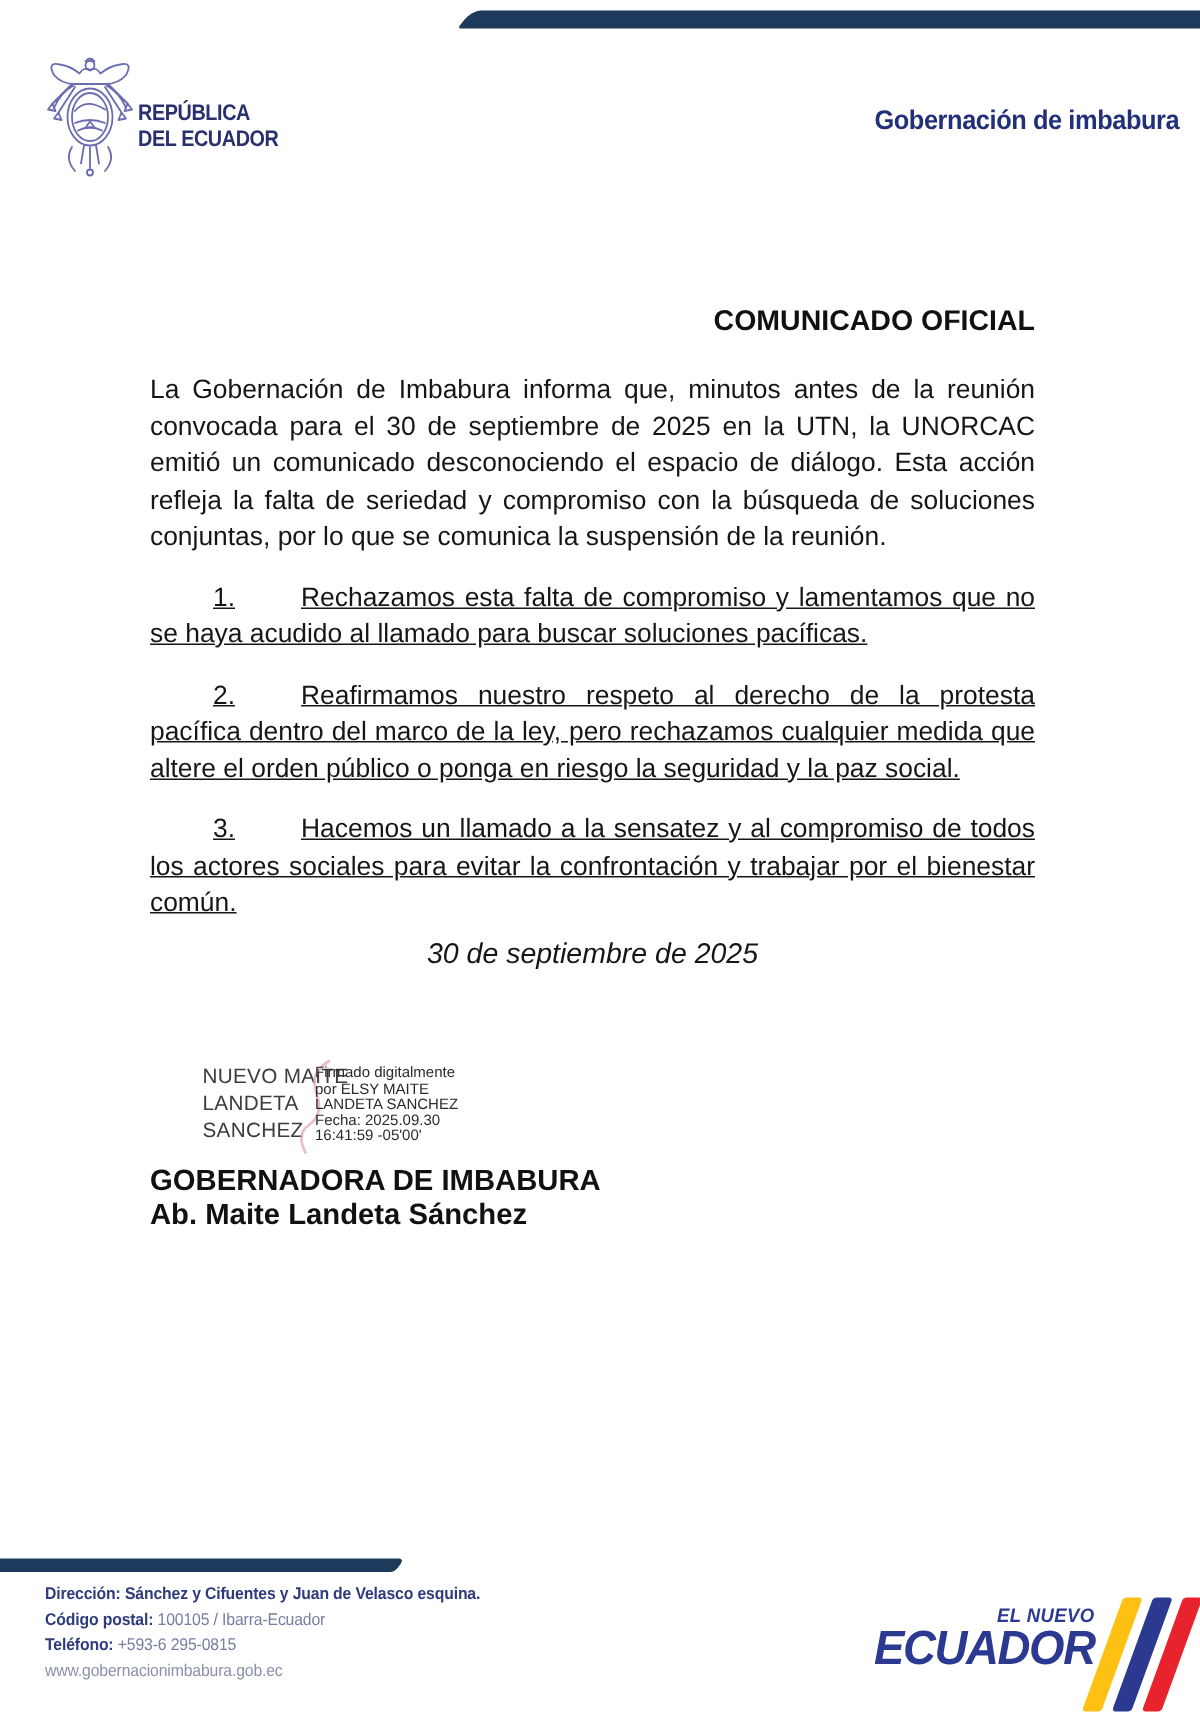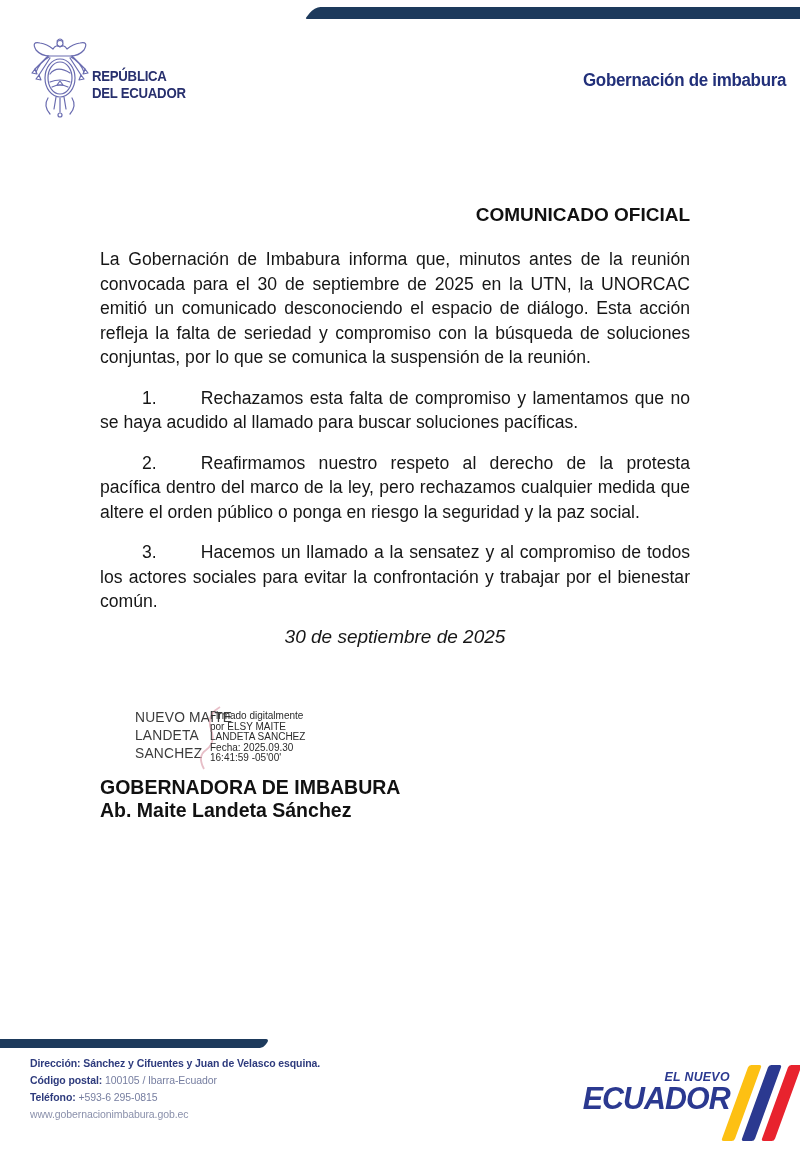--- a/index.html
+++ b/index.html
@@ -27,21 +27,21 @@
   }
   
   .doc{position:absolute;left:100px;top:204px;width:590px;}
   .doc h1{
     margin:0 0 21px 0;text-align:right;font-size:19px;font-weight:bold;color:#111;
   }
   .para{
     margin:16px 0 12px 0;font-size:17.6px;line-height:24.5px;
     text-align:justify;color:#161616;
   }
-  .item{text-indent:42px;}
+  .item{text-indent:42px;text-decoration:underline;}
   .tab{display:inline-block;width:44px;}
   .date-line{
     margin-top:12px;text-align:center;font-style:italic;font-size:19px;color:#161616;
   }
   
   .sig-name{
     position:absolute;left:135px;top:709px;width:110px;
     font-size:13.8px;line-height:18px;color:#3c3c3c;letter-spacing:.2px;
   }
   .sig-flourish{position:absolute;left:199px;top:705px;}

